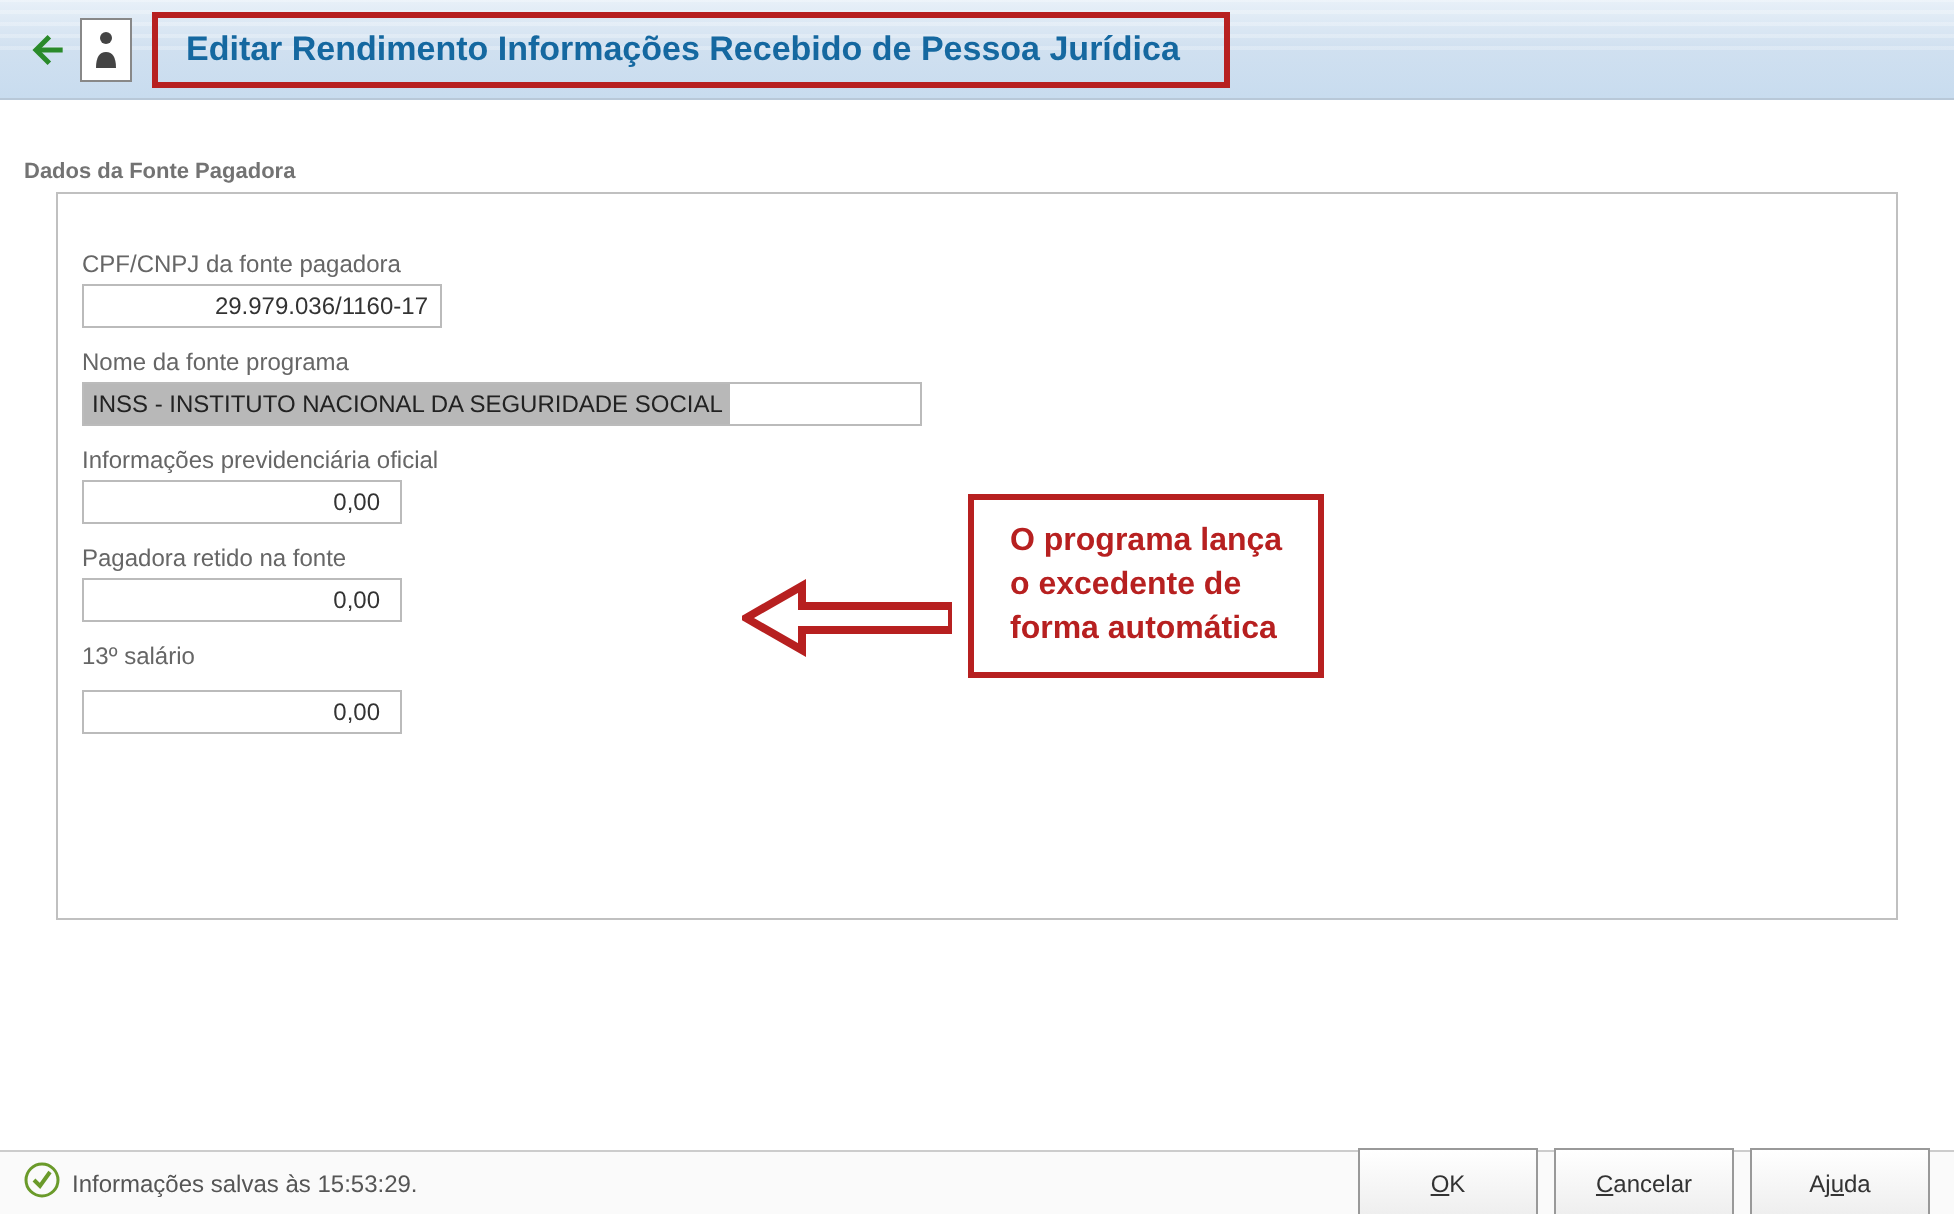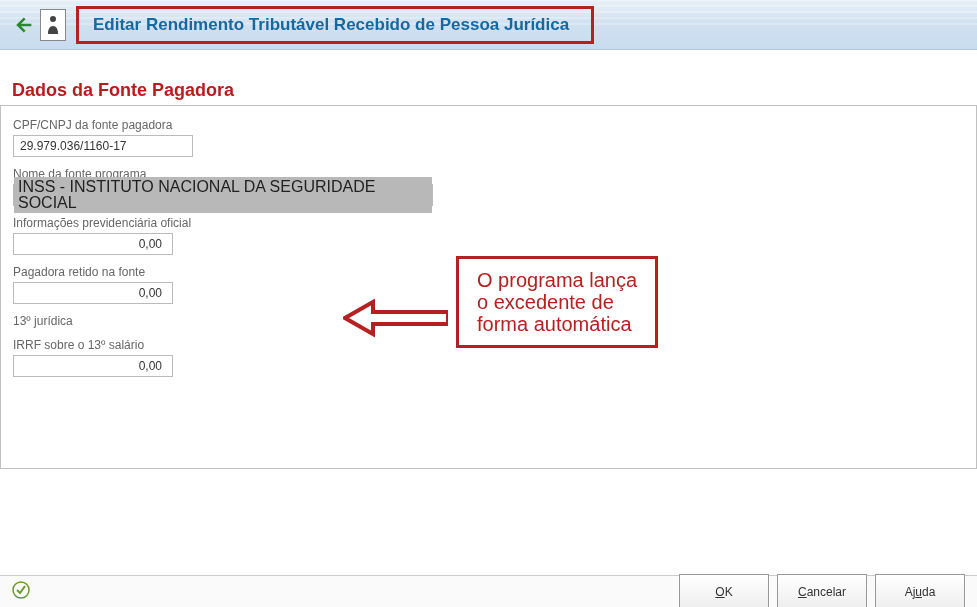--- a/index.html
+++ b/index.html
@@ -6,32 +6,32 @@
     body { font-family: Arial, sans-serif; font-size: 12px; color: #555; background: #fff; width: 977px; height: 607px; overflow: hidden; position: relative; }
     .top-bar { height: 50px; background: linear-gradient(to bottom, #e8f0f8 0%, #d0e0f0 50%, #c8dcef 100%); display: flex; align-items: center; padding: 0 8px; border-bottom: 1px solid #b8c8d8; position: relative; }
     .top-bar::before { content:""; position:absolute; left:0; right:0; top:0; height:50%; background: repeating-linear-gradient(0deg, rgba(255,255,255,0.25) 0 2px, transparent 2px 6px); pointer-events:none;}
     .back-btn { width: 30px; height: 30px; display:flex; align-items:center; justify-content:center; cursor:pointer; z-index:2; }
     .back-btn svg { width:20px; height:20px; }
     .app-icon { width: 26px; height: 32px; margin-left:2px; background:#fff; border:1px solid #888; display:flex; align-items:center; justify-content:center; z-index:2; }
     .app-icon svg { width:14px; height:22px; }
     .title-box { margin-left: 10px; border: 3px solid #b72020; padding: 6px 22px 6px 14px; z-index:2; }
     .page-title { color:#1568a0; font-weight:bold; font-size:17px; }
     .filler { height: 24px; }
-    .section-title { color:#b91c1c; font-weight:bold; font-size:18px; padding: 6px 15px 4px 12px; }
-    .panel { border:1px solid #c0c0c0; margin: 0 0; padding: 10px 12px 12px 12px; height: 364px; position:relative; background:#fff; }
+    .section-title { color:#737373; font-weight:bold; font-size:11px; padding: 6px 15px 4px 12px; }
+    .panel { border:1px solid #c0c0c0; margin: 0 28px; padding: 26px 12px 12px 12px; height: 364px; position:relative; background:#fff; }
     .field-label { color:#666; margin-top: 2px; margin-bottom: 3px; display:block; font-size:12px; }
     .text-input { border:1px solid #bbb; padding: 3px 6px; font-size:12px; color:#333; height:22px; background:#fff; }
-    .cnpj-input { width: 180px; text-align:left; }
+    .cnpj-input { width: 180px; text-align:right; }
     .nome-row { display:flex; align-items:center; }
-    .nome-input { width: 420px; height:22px; border:1px solid #bbb; padding:0; font-size:16px; display:flex; align-items:center; }
+    .nome-input { width: 420px; height:22px; border:1px solid #bbb; padding:0; font-size:12px; display:flex; align-items:center; }
     .nome-input span { background:#b8b8b8; color:#222; padding:2px 4px; line-height:16px; display:inline-block; }
     .num-input { width: 160px; text-align:right; padding-right:10px; }
     .field-block { margin-bottom: 10px; }
     .callout { position:absolute; left:455px; top:150px; border:3px solid #b72020; padding:10px 18px; }
-    .callout-text { color:#b72020; font-weight:normal; font-size:20px; line-height:22px; white-space:pre-line; }
+    .callout-text { color:#b72020; font-weight:bold; font-size:16px; line-height:22px; white-space:pre-line; }
     .arrow { position:absolute; left:342px; top:190px; }
     .arrow svg { width:105px; height:44px; }
     .bottom-bar { position:absolute; left:0; right:0; bottom:0; height:32px; display:flex; align-items:center; padding:0 12px; border-top:1px solid #ccc; background:#fafafa; }
     .check-icon svg { width:18px; height:18px; margin-right:6px; }
     .status-text { color:#555; font-size:12px; flex:0 0 auto; }
     .btn-spacer { flex:1; }
     .dlg-btn { min-width:90px; height:35px; border:1px solid #999; background:linear-gradient(#fff,#eee); margin-left:8px; cursor:pointer; font-size:12px; color:#333; }
     .dlg-btn span { text-decoration: underline; text-decoration-color:#333; text-underline-offset:1px; }
     .dlg-btn .ul { text-decoration:underline; }
   </style>
@@ -45,21 +45,21 @@
         <path d="M6 12 H22" stroke="#2a8a2a" stroke-width="3"></path>
       </svg>
   </div>
   <div class="app-icon">
     <svg viewBox="0 0 14 22">
         <circle cx="7" cy="5" r="3" fill="#444"></circle>
         <path d="M2 20 Q2 12 7 12 Q12 12 12 20 Z" fill="#444"></path>
       </svg>
   </div>
   <div class="title-box">
-    <div class="page-title">Editar Rendimento Tributável Recebido de Pessoa Jurídica</div>
+    <div class="page-title">Editar Rendimento Informações Recebido de Pessoa Jurídica</div>
   </div>
 </div>
 
 <div class="filler"></div>
 
 <div class="section-title">Dados da Fonte Pagadora</div>
 
 <div class="panel">
 
   <div class="field-block">
@@ -81,25 +81,24 @@
     <label class="field-label">Informações previdenciária oficial</label>
     <input class="text-input num-input" value="0,00" style="">
   </div>
 
   <div class="field-block">
     <label class="field-label">Pagadora retido na fonte</label>
     <input class="text-input num-input" value="0,00" style="">
   </div>
 
   <div class="field-block">
-    <label class="field-label">13º jurídica</label>
+    <label class="field-label">13º salário</label>
   </div>
 
   <div class="field-block">
-    <label class="field-label">IRRF sobre o 13º salário</label>
     <input class="text-input num-input" value="0,00" style="">
   </div>
 
   <div class="arrow">
     <svg viewBox="0 0 105 44">
       <path d="M 105 16 L 30 16 L 30 6 L 2 22 L 30 38 L 30 28 L 105 28 Z" fill="none" stroke="#b72020" stroke-width="4" stroke-linejoin="miter"></path>
     </svg>
   </div>
 
   <div class="callout">
@@ -110,17 +109,18 @@
 
 </div>
 
 <div class="bottom-bar">
   <span class="check-icon">
     <svg viewBox="0 0 18 18">
         <circle cx="9" cy="9" r="8" fill="none" stroke="#6a9a2a" stroke-width="1.5"></circle>
         <path d="M5 9 L8 12 L13 5" fill="none" stroke="#6a9a2a" stroke-width="2"></path>
       </svg>
   </span>
+  <span class="status-text">Informações salvas às 15:53:29.</span>
   <span class="btn-spacer"></span>
   <button class="dlg-btn"><span class="ul">O</span>K</button>
   <button class="dlg-btn"><span class="ul">C</span>ancelar</button>
   <button class="dlg-btn">Aj<span class="ul">u</span>da</button>
 </div>
 
 </body></html>

